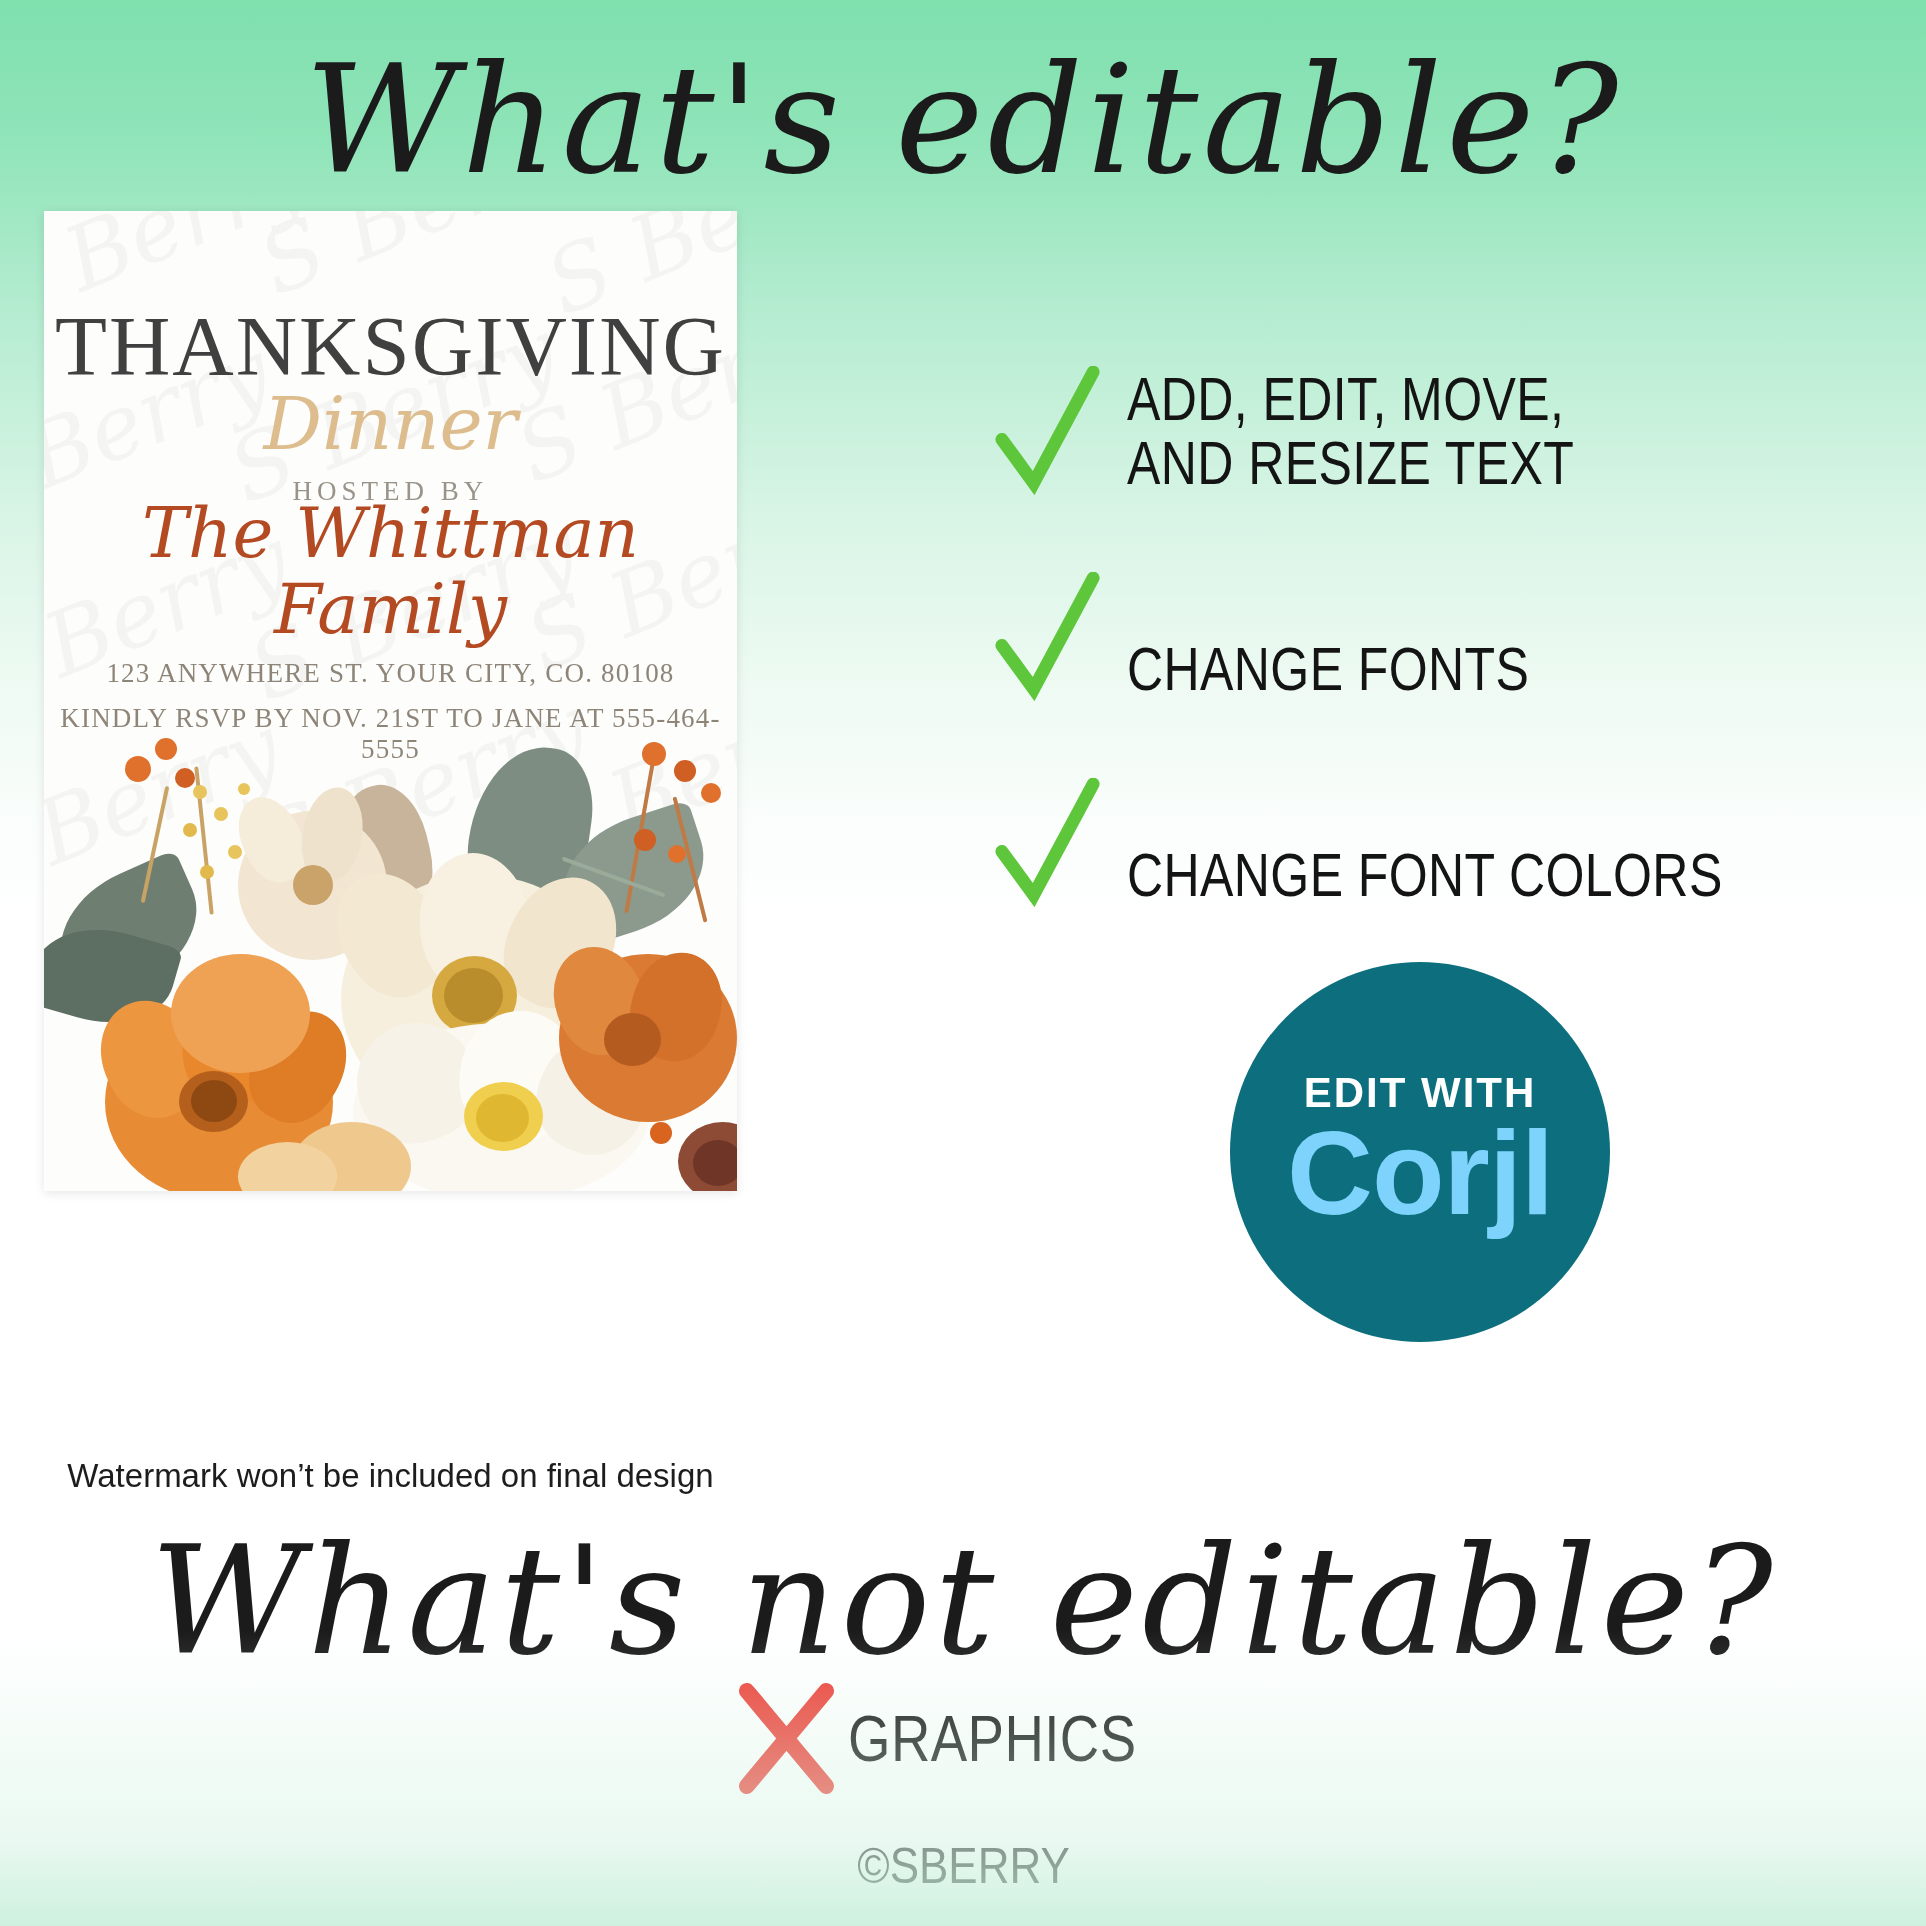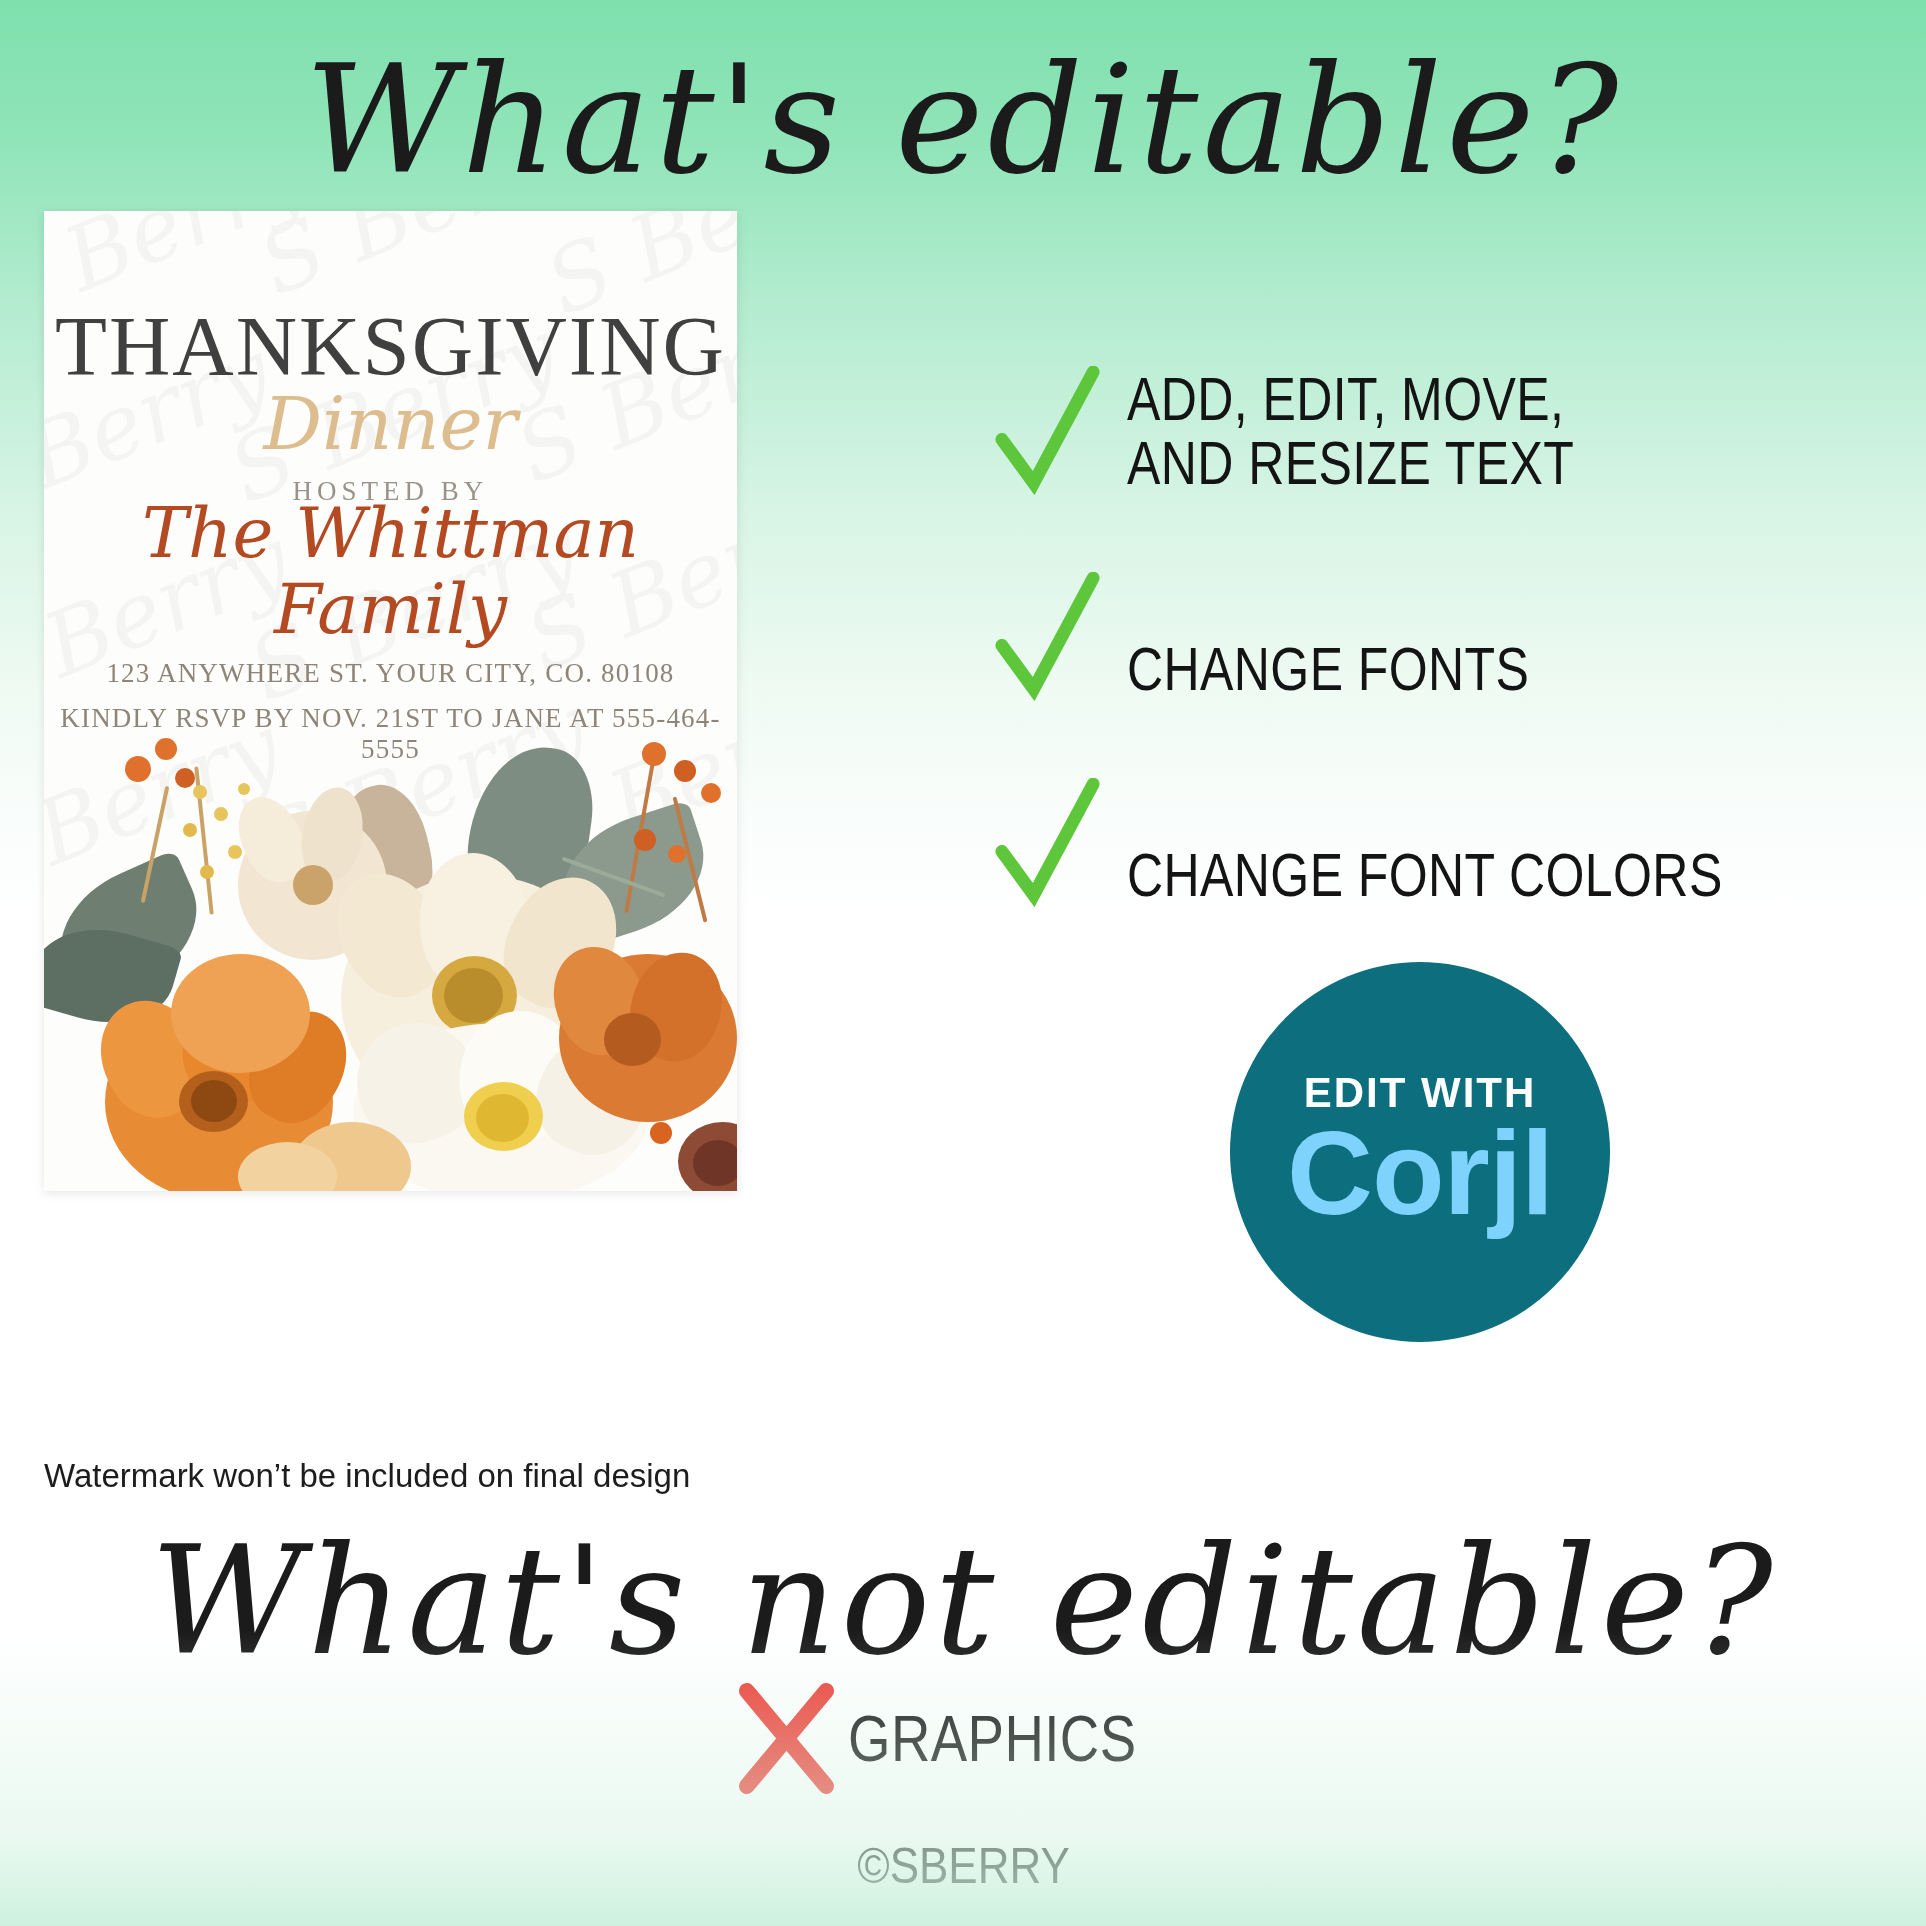--- a/index.html
+++ b/index.html
@@ -108,21 +108,21 @@
   .floral{position:absolute;left:0;right:0;bottom:0;height:465px;z-index:2;}
   .blob{position:absolute;border-radius:50%;}
   .leaf{position:absolute;border-radius:60% 10% 60% 10%;}
   .stem{position:absolute;border-radius:3px;}
   .berry{position:absolute;border-radius:50%;}
   .petal{position:absolute;border-radius:50% 50% 45% 45%;}
 
   
   .card-caption{
     position:absolute;left:44px;width:693px;top:1457px;
-    font-size:33px;color:#1d1d1d;
+    text-align:center;font-size:33px;color:#1d1d1d;
     font-family:"Liberation Sans", sans-serif;
   }
 
   
   .features{position:absolute;left:990px;top:366px;width:911px;}
   .feature{position:relative;display:flex;align-items:flex-end;margin-bottom:77px;min-height:119px;}
   .check{width:119px;height:129px;flex:0 0 119px;margin-right:18px;}
   .feature-label{
     font-family:"Liberation Sans", sans-serif;
     font-size:61px;

